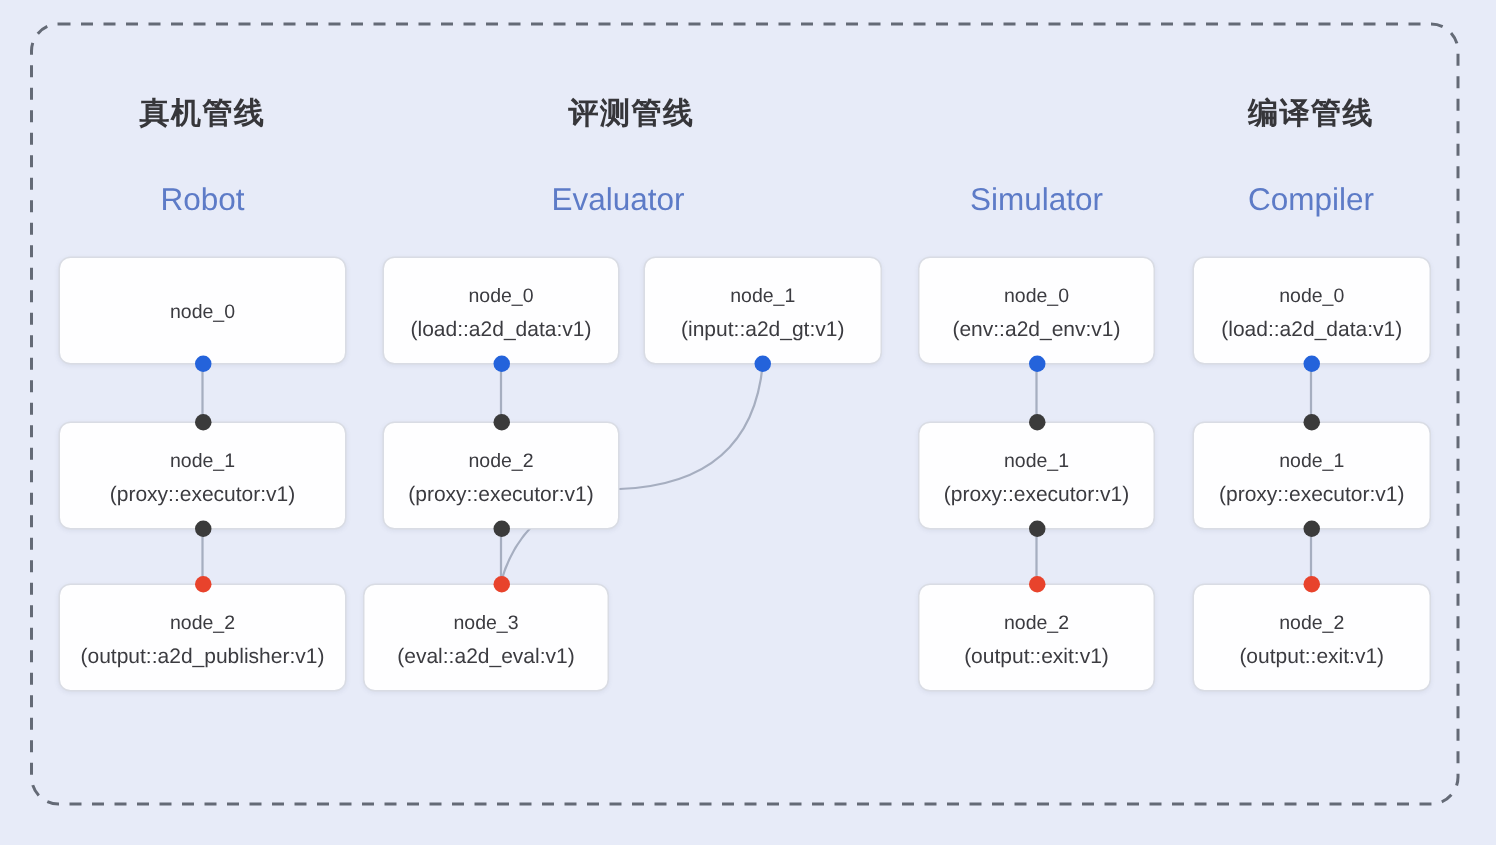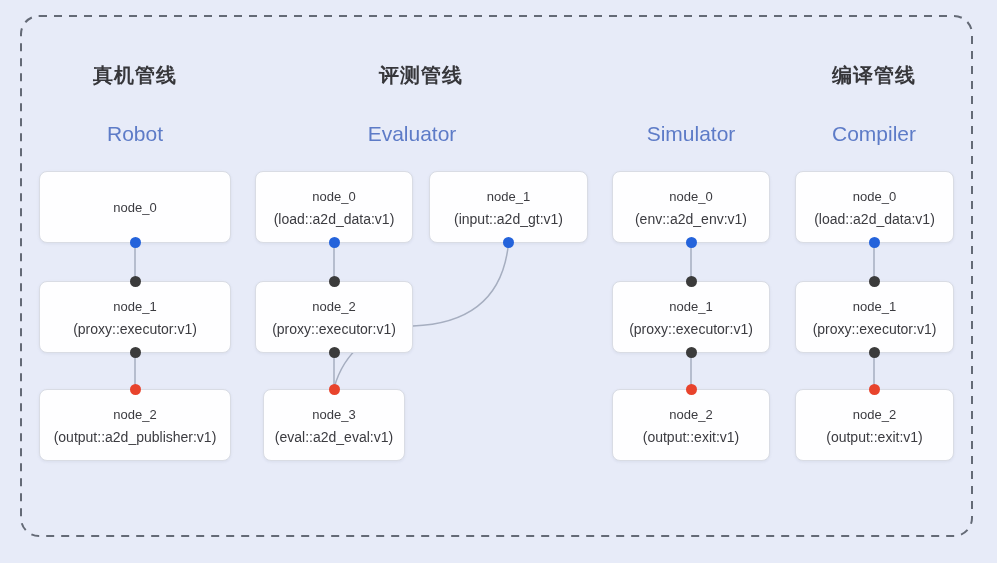--- a/index.html
+++ b/index.html
@@ -131,21 +131,21 @@
     <div class="node-type">(load::a2d_data:v1)</div>
   </div>
   <div class="node" style="left:429px;top:171px;width:159px;">
     <div class="node-name">node_1</div>
     <div class="node-type">(input::a2d_gt:v1)</div>
   </div>
   <div class="node" style="left:255px;top:281px;width:158px;">
     <div class="node-name">node_2</div>
     <div class="node-type">(proxy::executor:v1)</div>
   </div>
-  <div class="node" style="left:263px;top:389px;width:142px;">
+  <div class="node" style="left:242px;top:389px;width:164px;">
     <div class="node-name">node_3</div>
     <div class="node-type">(eval::a2d_eval:v1)</div>
   </div>
 
   <div class="node" style="left:612px;top:171px;width:158px;">
     <div class="node-name">node_0</div>
     <div class="node-type">(env::a2d_env:v1)</div>
   </div>
   <div class="node" style="left:612px;top:281px;width:158px;">
     <div class="node-name">node_1</div>

